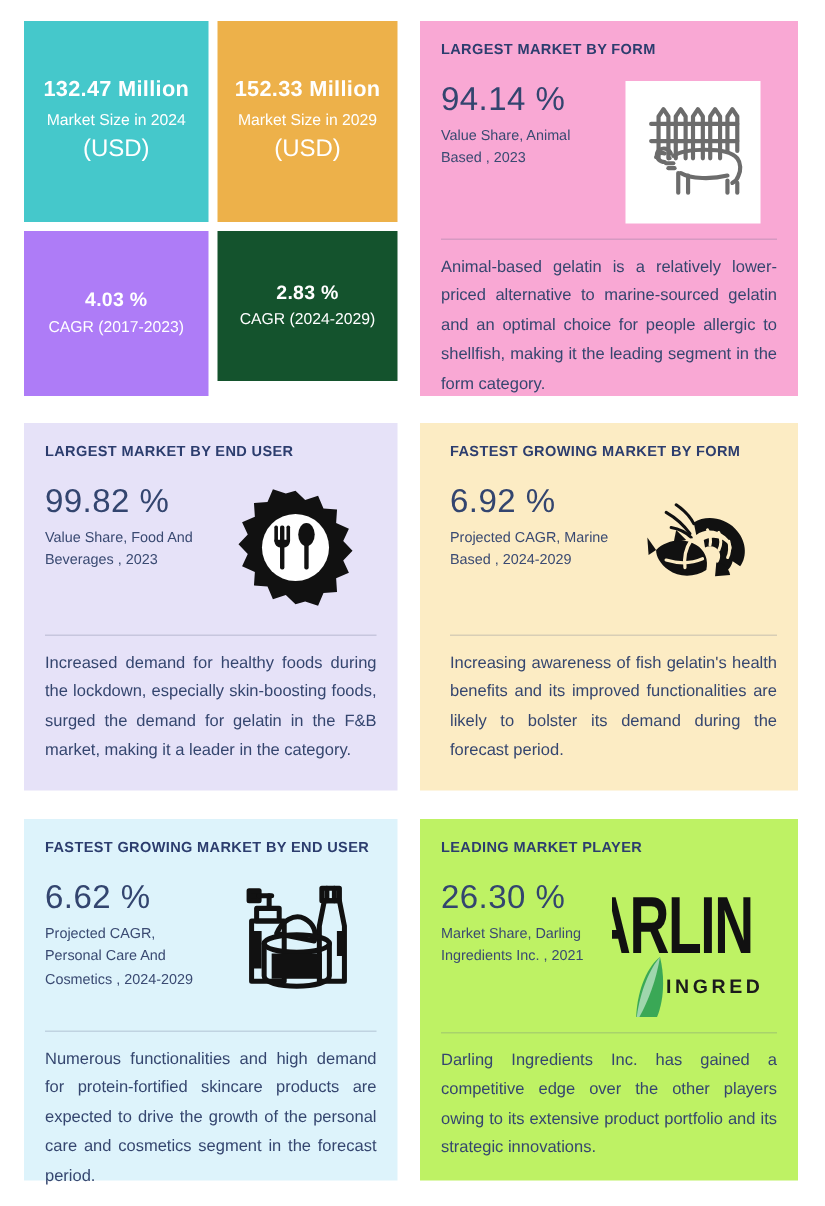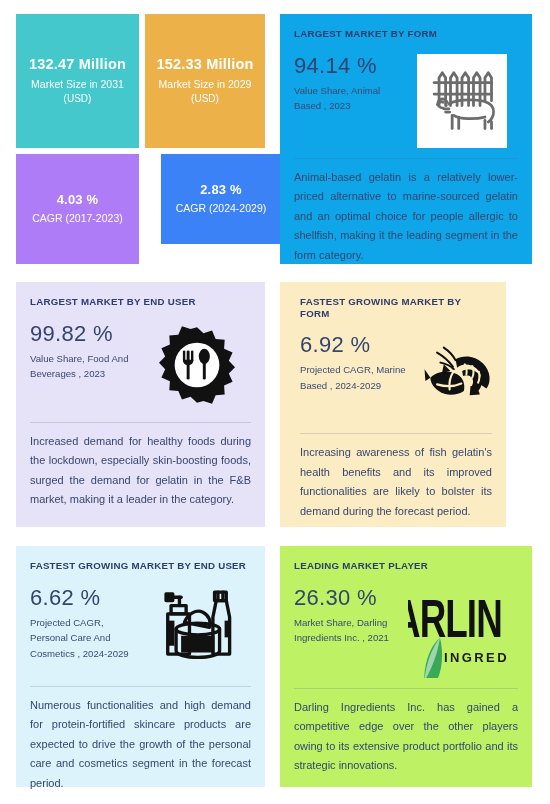--- a/index.html
+++ b/index.html
@@ -13,34 +13,34 @@
 
   
   .kpi-grid { position: absolute; left: 16px; top: 14px; width: 249px; height: 250px; }
   .kpi {
     position: absolute; display: flex; flex-direction: column;
     align-items: center; justify-content: center; text-align: center;
     color: #ffffff; padding: 6px;
   }
   .kpi-big { font-size: 14.5px; font-weight: 700; letter-spacing: .2px; line-height: 1.25; text-align: right; }
   .kpi-sub { font-size: 10.5px; font-weight: 400; line-height: 1.45; margin-top: 4px; }
-  .kpi-sub2 { font-size: 10px; font-weight: 400; line-height: 1.45; }
+  .kpi-sub2 { font-size: 16px; font-weight: 400; line-height: 1.45; }
 
   #kpi-size-2024 { left: 0;     top: 0;   width: 123px; height: 134px; background: #45c8cb; }
   #kpi-size-2029 { left: 129px; top: 0;   width: 120px; height: 134px; background: #edb14a; }
   #kpi-cagr-hist { left: 0;     top: 140px; width: 123px; height: 110px; background: #ae7cf7; }
-  #kpi-cagr-fcst { left: 129px; top: 140px; width: 120px; height: 90px; background: #3b82f6; margin-left: 16px; }
+  #kpi-cagr-fcst { left: 129px; top: 140px; width: 120px; height: 100px; background: #14532d; }
   #kpi-cagr-hist .kpi-big, #kpi-cagr-fcst .kpi-big { font-size: 13px; }
   #kpi-cagr-hist .kpi-sub, #kpi-cagr-fcst .kpi-sub { font-size: 10.5px; margin-top: 3px; }
 
   
   .card { position: absolute; padding: 14px 14px 12px 14px; }
-  #card-largest-form     { left: 280px; top: 14px;  width: 252px; height: 250px; background: #0ea5e9; }
+  #card-largest-form     { left: 280px; top: 14px;  width: 252px; height: 250px; background: #f9a8d4; }
   #card-largest-enduser  { left: 16px;  top: 282px; width: 249px; height: 245px; background: #e6e2f8; }
-  #card-fastest-form     { left: 280px; top: 282px; width: 226px; height: 245px; background: #fcecc4; padding-left: 20px; }
+  #card-fastest-form     { left: 280px; top: 282px; width: 252px; height: 245px; background: #fcecc4; padding-left: 20px; }
   #card-fastest-enduser  { left: 16px;  top: 546px; width: 249px; height: 241px; background: #ddf3fb; }
   #card-leading-player   { left: 280px; top: 546px; width: 252px; height: 241px; background: #bef264; }
 
   .card-title {
     font-size: 9.7px; font-weight: 700; letter-spacing: .25px;
     color: #2c3d6e; text-transform: uppercase; line-height: 1.2;
   }
   .card-body { display: flex; align-items: flex-start; margin-top: 14px; }
   .stat-col { flex: 0 0 auto; width: 112px; }
   .stat-value { font-size: 22px; font-weight: 400; color: #33456f; line-height: 1.1; letter-spacing: .3px; }
@@ -75,21 +75,21 @@
 </style>
 </head>
 <body>
 
 <div class="page">
 
   <div class="kpi-grid">
 
     <div class="kpi" id="kpi-size-2024">
       <div class="kpi-big">132.47 Million</div>
-      <div class="kpi-sub">Market Size in 2031</div>
+      <div class="kpi-sub">Market Size in 2024</div>
       <div class="kpi-sub2">(USD)</div>
     </div>
 
     <div class="kpi" id="kpi-size-2029">
       <div class="kpi-big">152.33 Million</div>
       <div class="kpi-sub">Market Size in 2029</div>
       <div class="kpi-sub2">(USD)</div>
     </div>
 
     <div class="kpi" id="kpi-cagr-hist">

